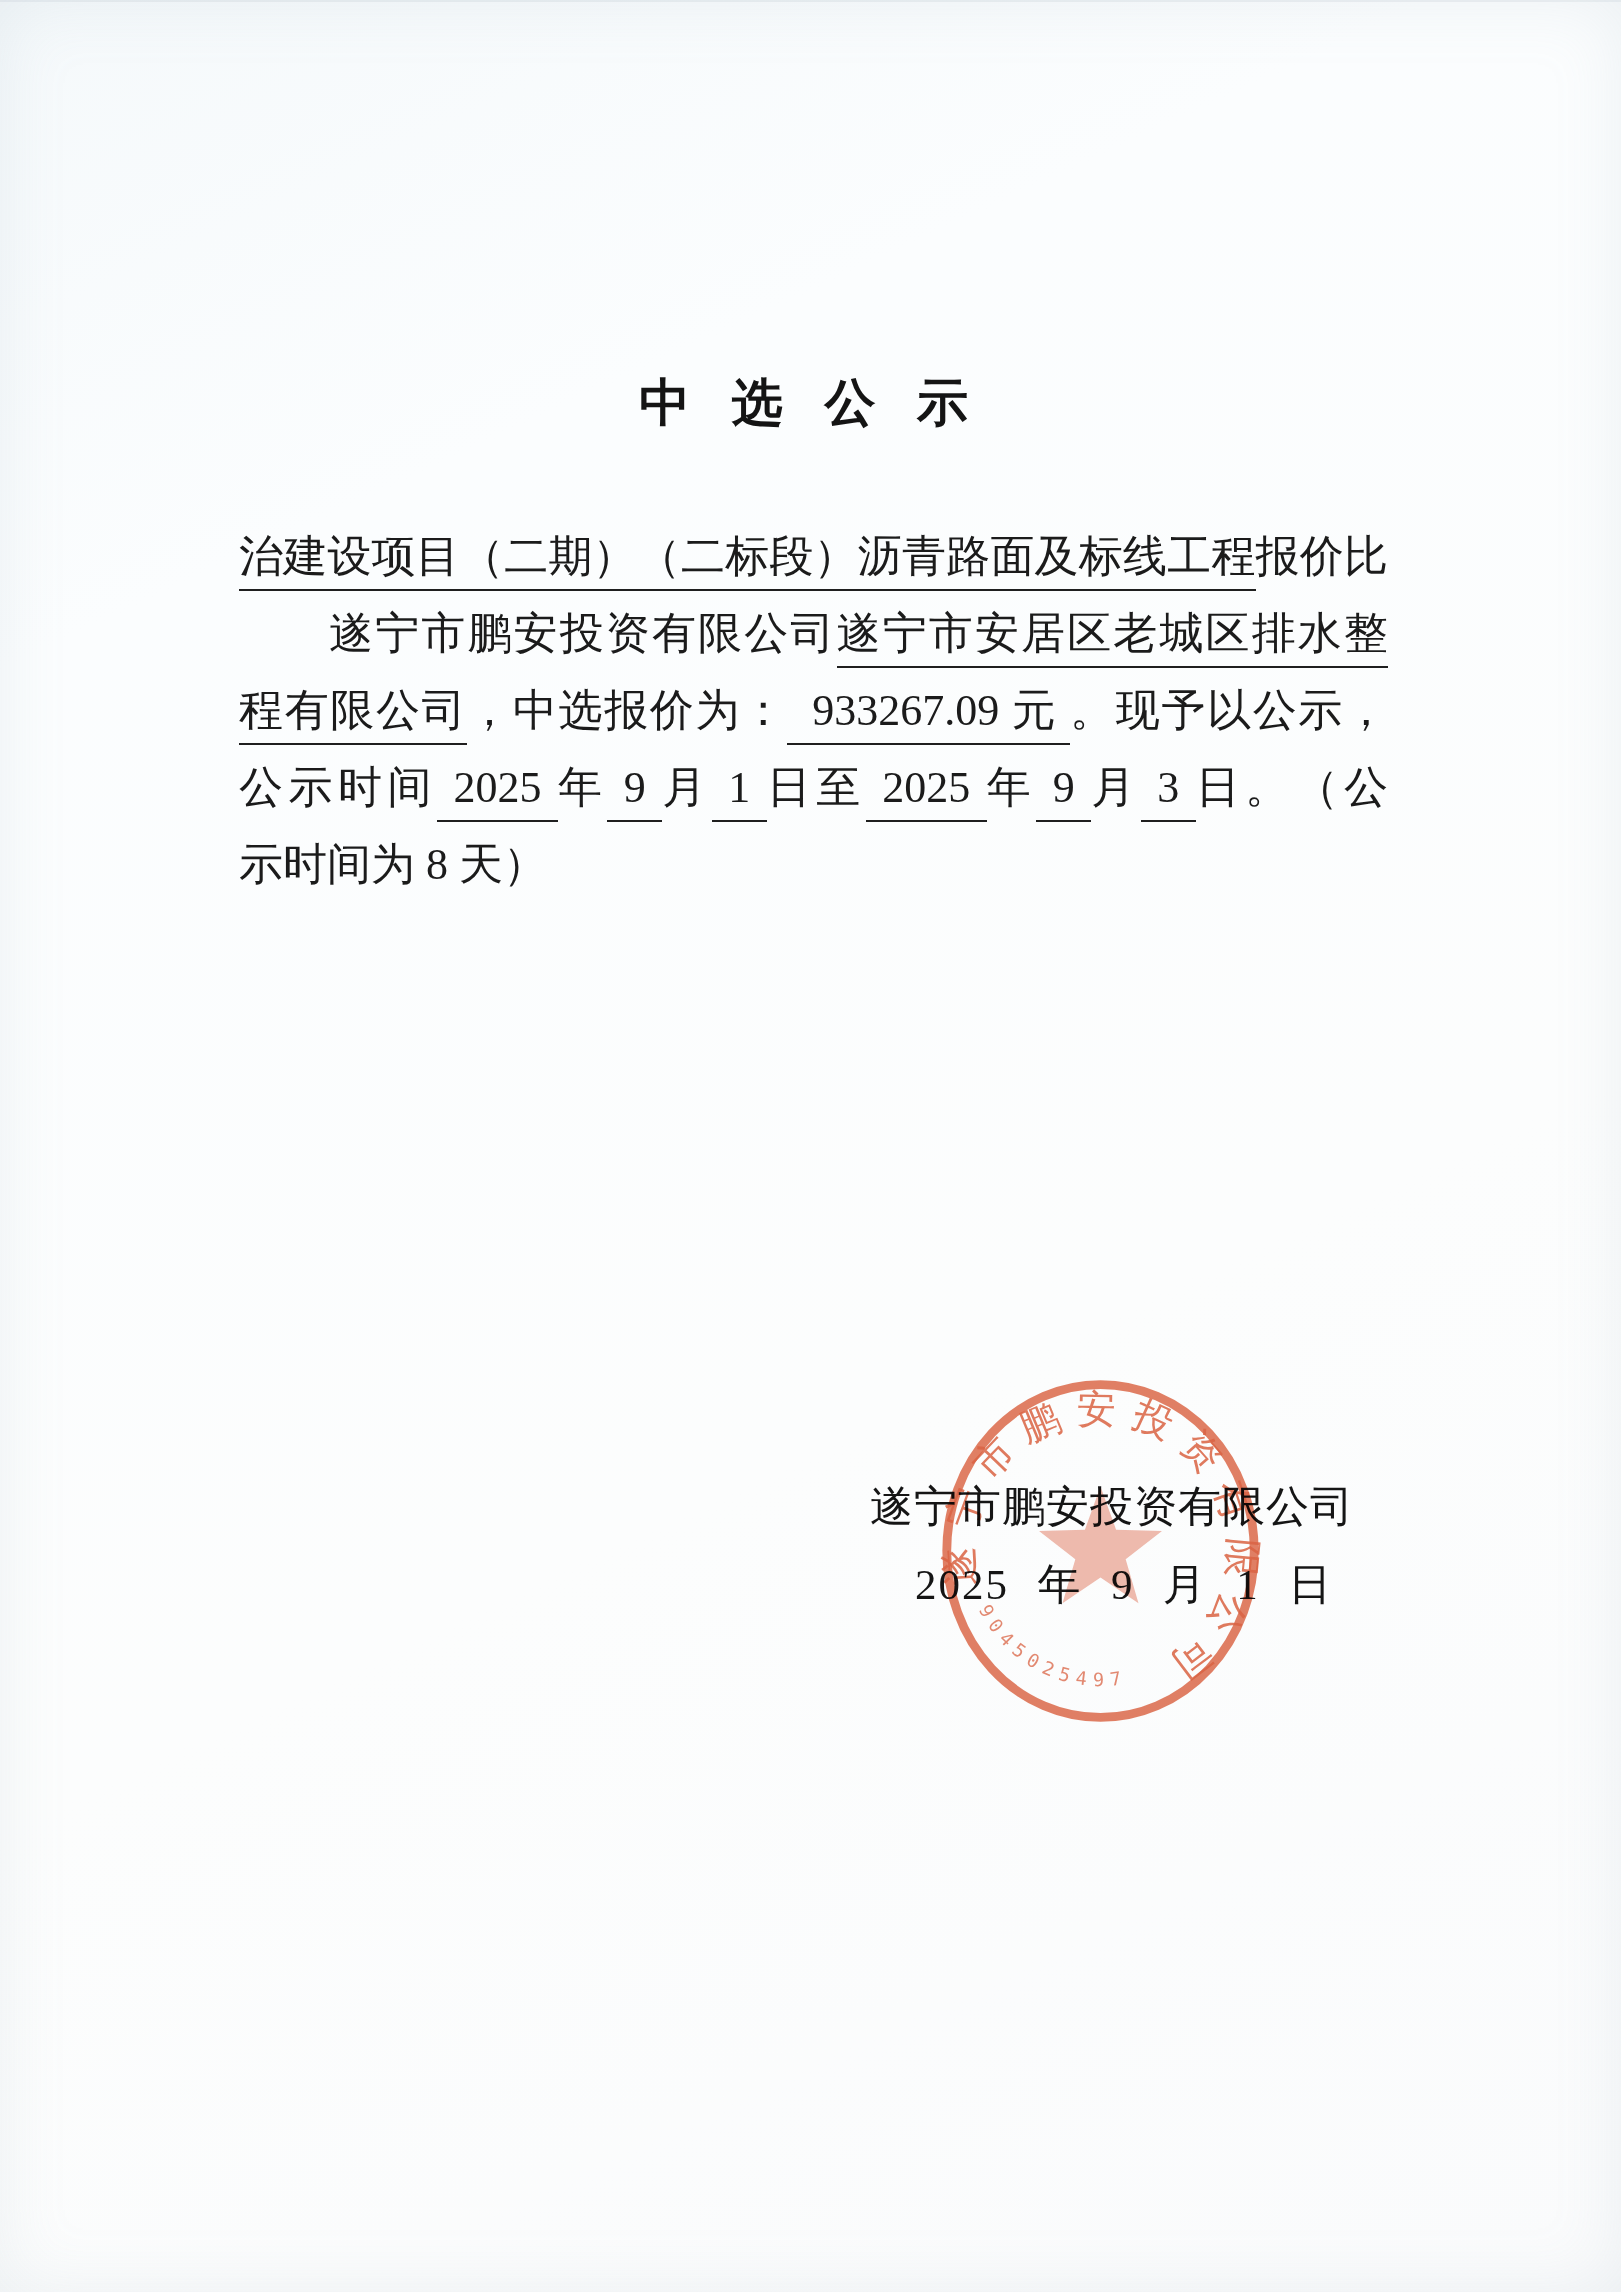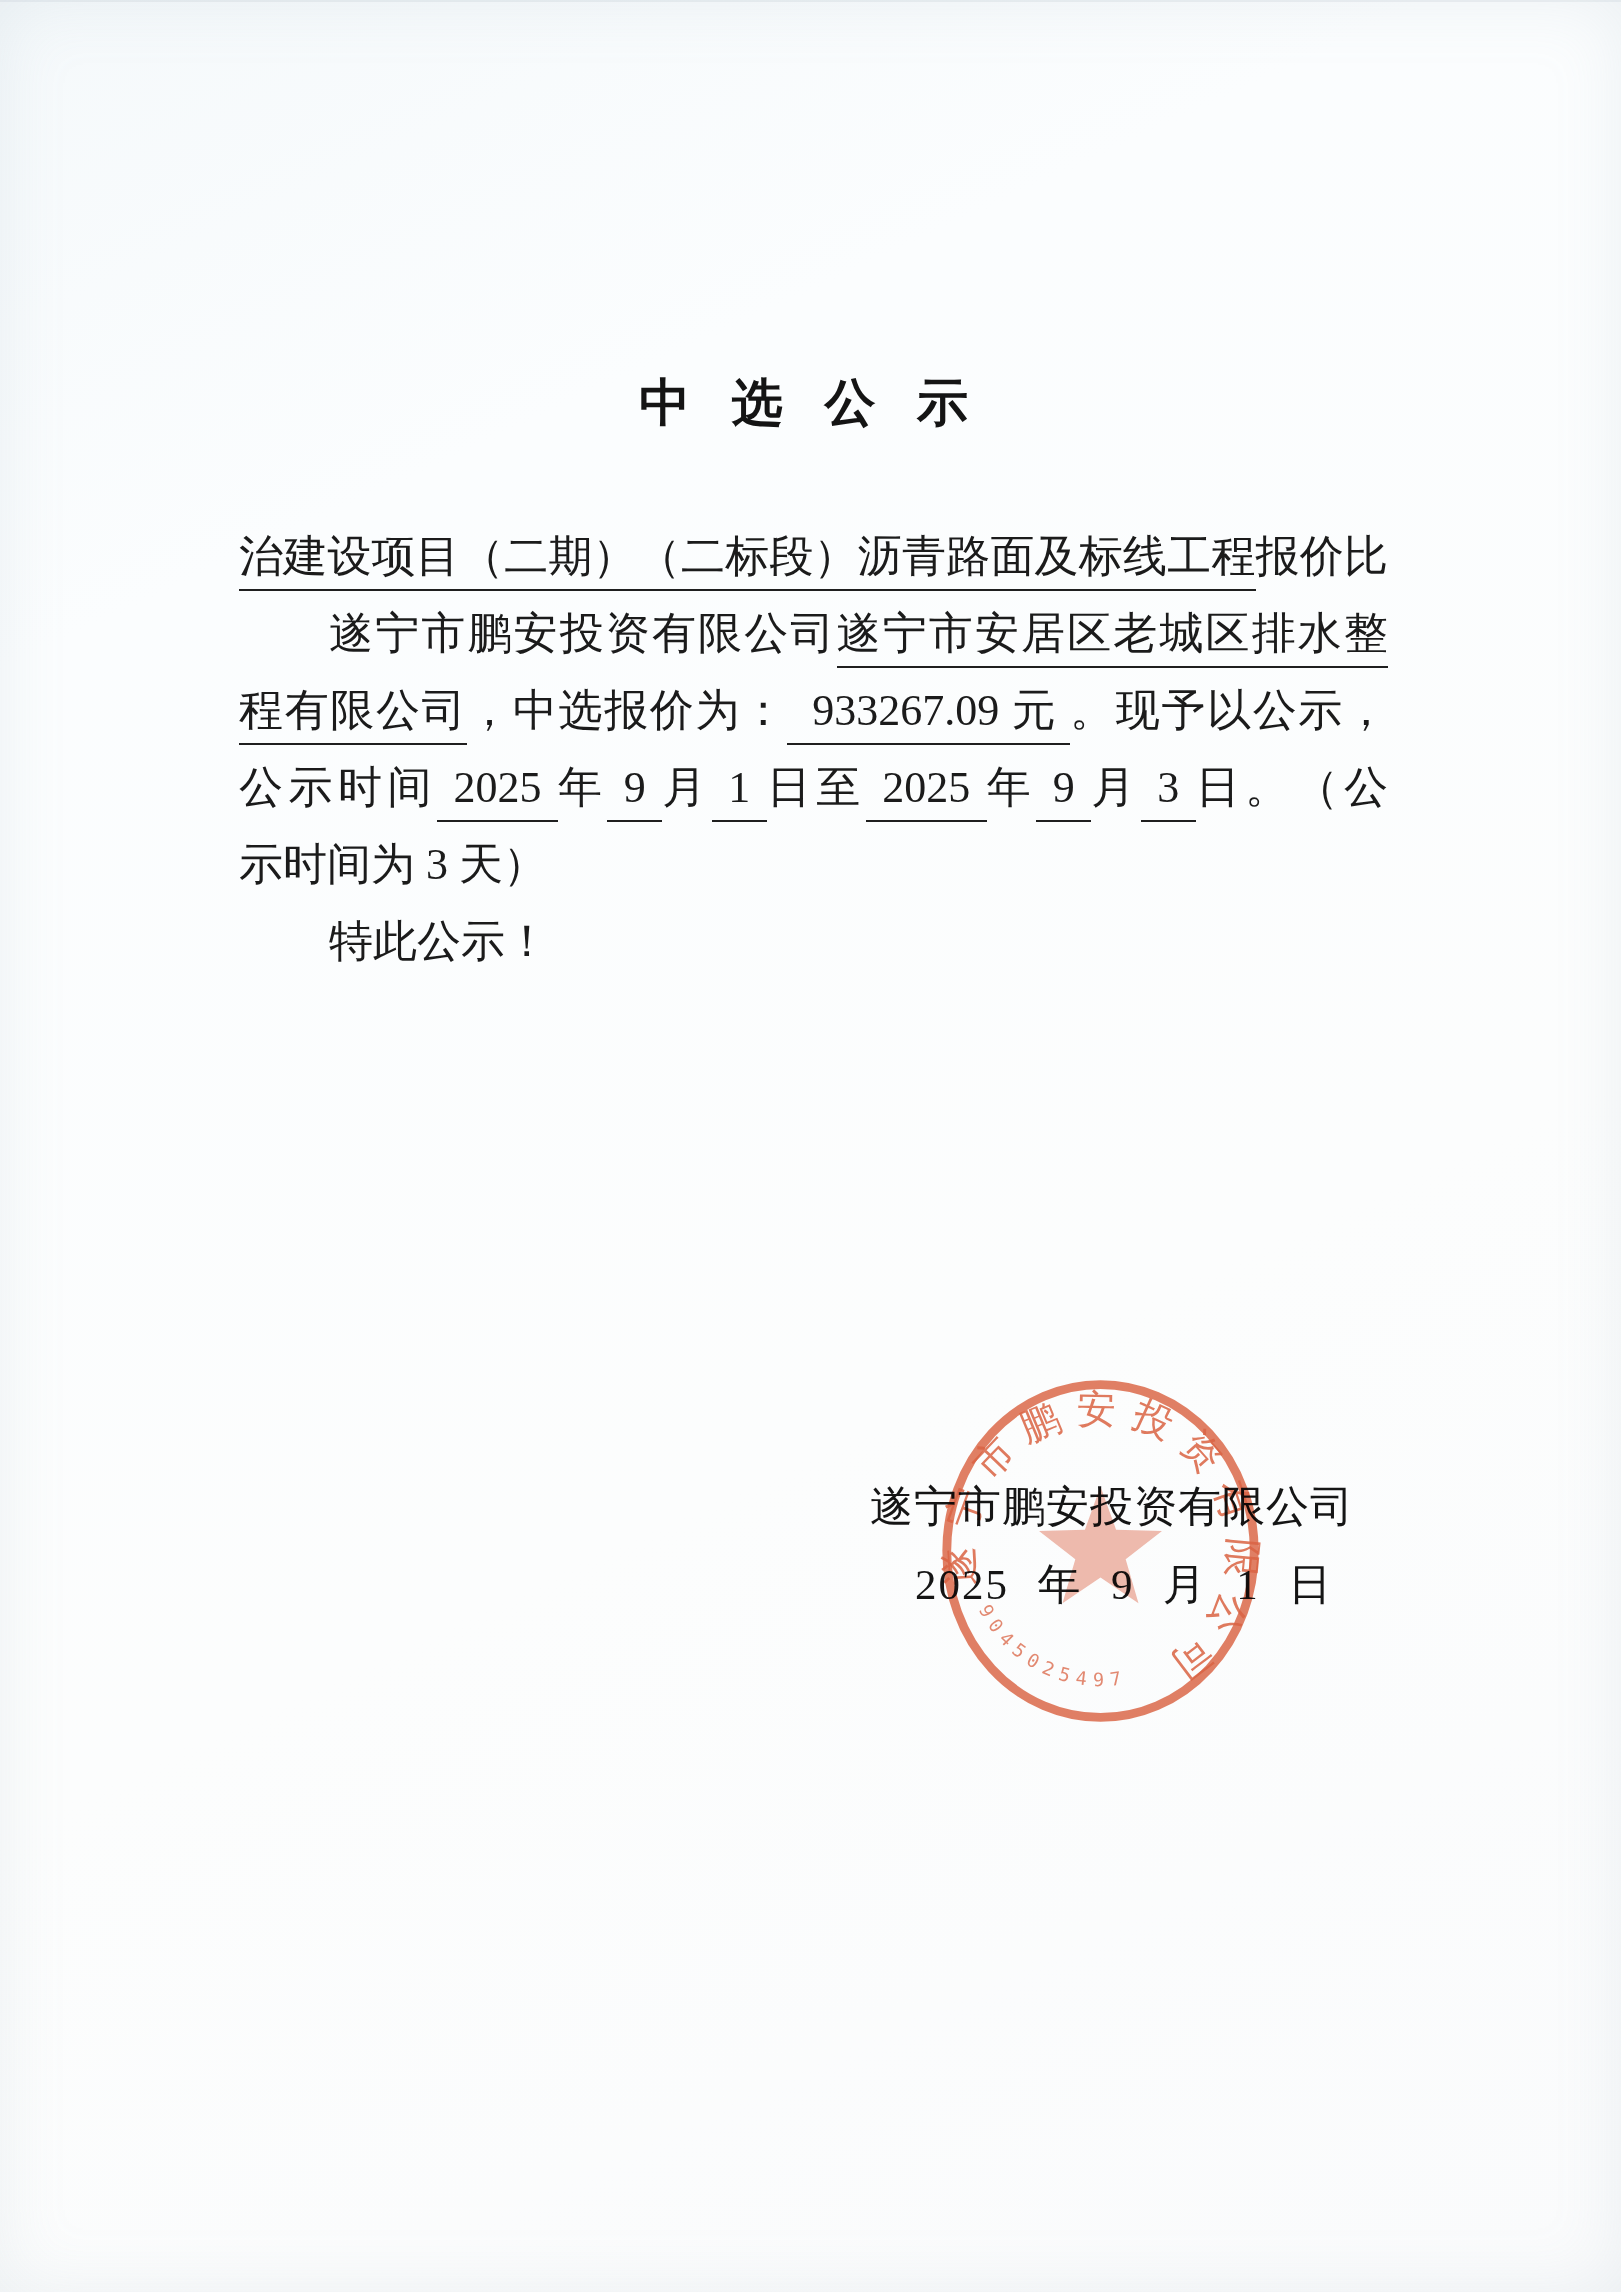--- a/index.html
+++ b/index.html
@@ -63,22 +63,21 @@
 
 <div class="page">
 
   <h1 class="doc-title">中 选 公 示</h1>
 
   <div class="doc-body">
       <div class="line"><span class="seg u">治建设项目（二期）（二标段）沥青路面及标线工程</span><span class="seg">报价比</span></div>
       <div class="line indent"><span class="seg">遂宁市鹏安投资有限公司</span><span class="seg u">遂宁市安居区老城区排水整</span></div>
       <div class="line"><span class="seg u">程有限公司</span><span class="seg">，中选报价为：</span><span class="seg u">&nbsp;&nbsp;933267.09 元&nbsp;</span><span class="seg">。现予以公示，</span></div>
       <div class="line"><span class="seg">公示时间</span><span class="seg u">&nbsp;2025&nbsp;</span><span class="seg">年</span><span class="seg u">&nbsp;9&nbsp;</span><span class="seg">月</span><span class="seg u">&nbsp;1&nbsp;</span><span class="seg">日至</span><span class="seg u">&nbsp;2025&nbsp;</span><span class="seg">年</span><span class="seg u">&nbsp;9&nbsp;</span><span class="seg">月</span><span class="seg u">&nbsp;3&nbsp;</span><span class="seg">日。（公</span></div>
-      <div class="line noj"><span class="seg">示时间为 3 天）</span></div>
-      <div class="line noj indent"><span class="seg">特此公示！</span></div>
+      <div class="line noj"><span class="seg">示时间为 8 天）</span></div>
     </div>
 
   <div class="sig-company">遂宁市鹏安投资有限公司</div>
 
   <div class="sig-date">2025 年 9 月 1 日</div>
 
   <svg class="stamp" viewBox="0 0 364 384" aria-hidden="true">
     <defs>
       <path id="ringPath" d="M56.7,230.3 A131,131 0 1 1 307.3,153.7 A131,131 0 1 1 56.7,230.3" fill="none"></path>
       <path id="serialPath" d="M55,245.9 A138,138 0 0 0 292.2,275.1" fill="none"></path>

